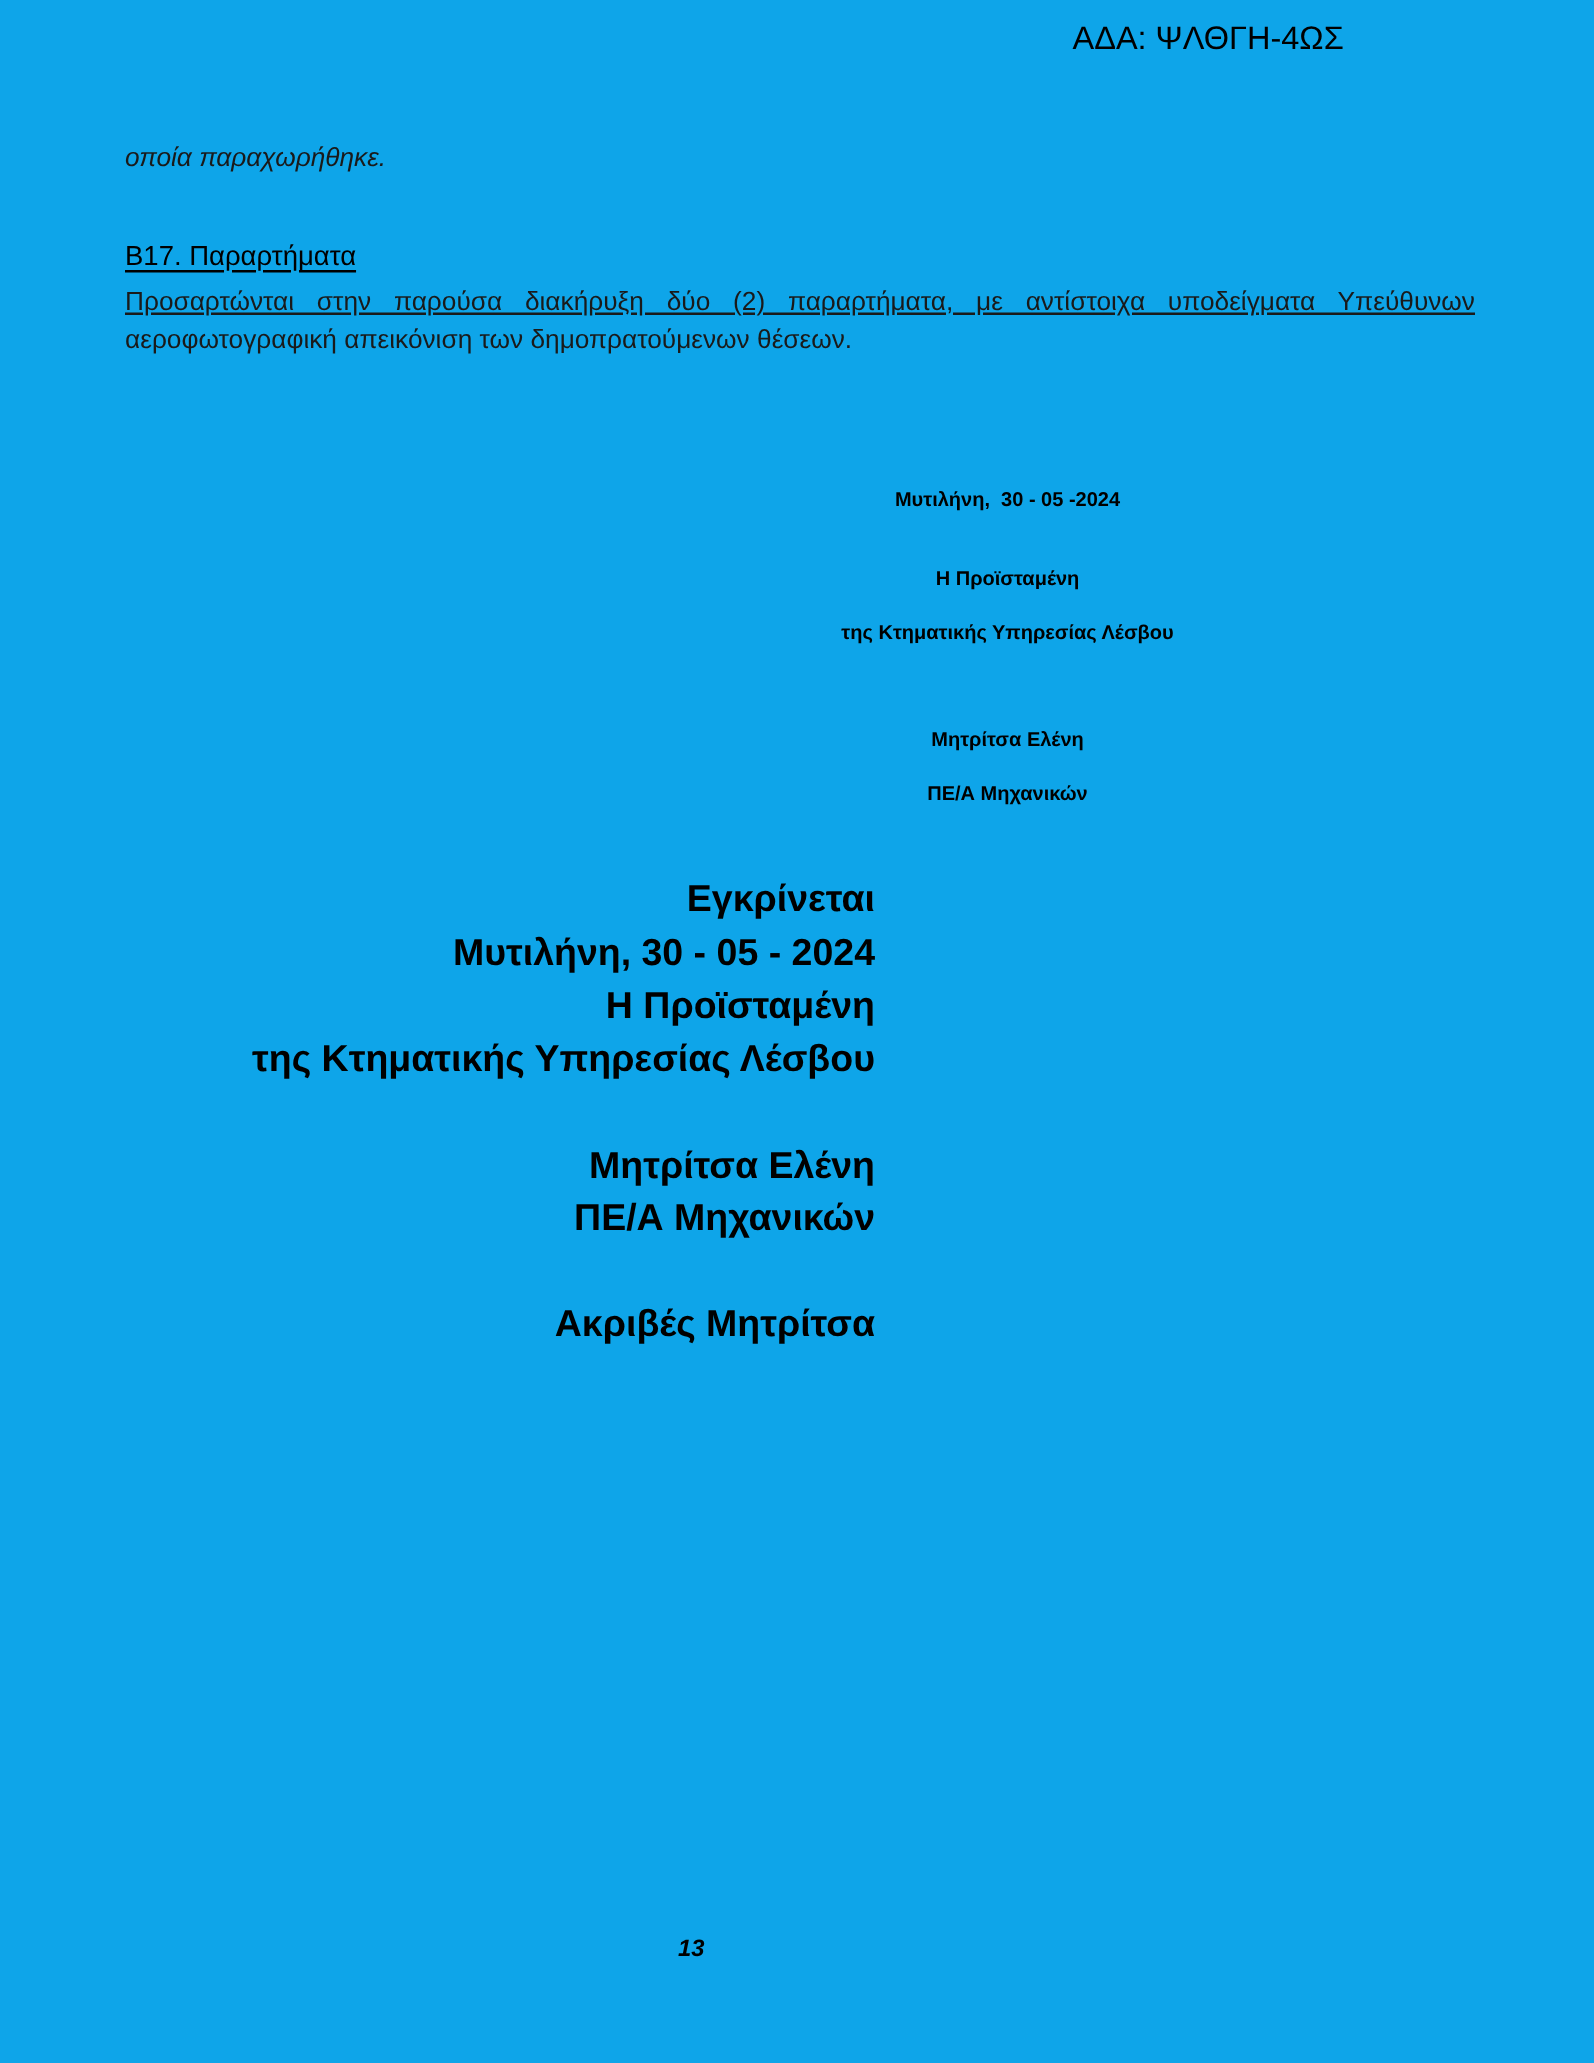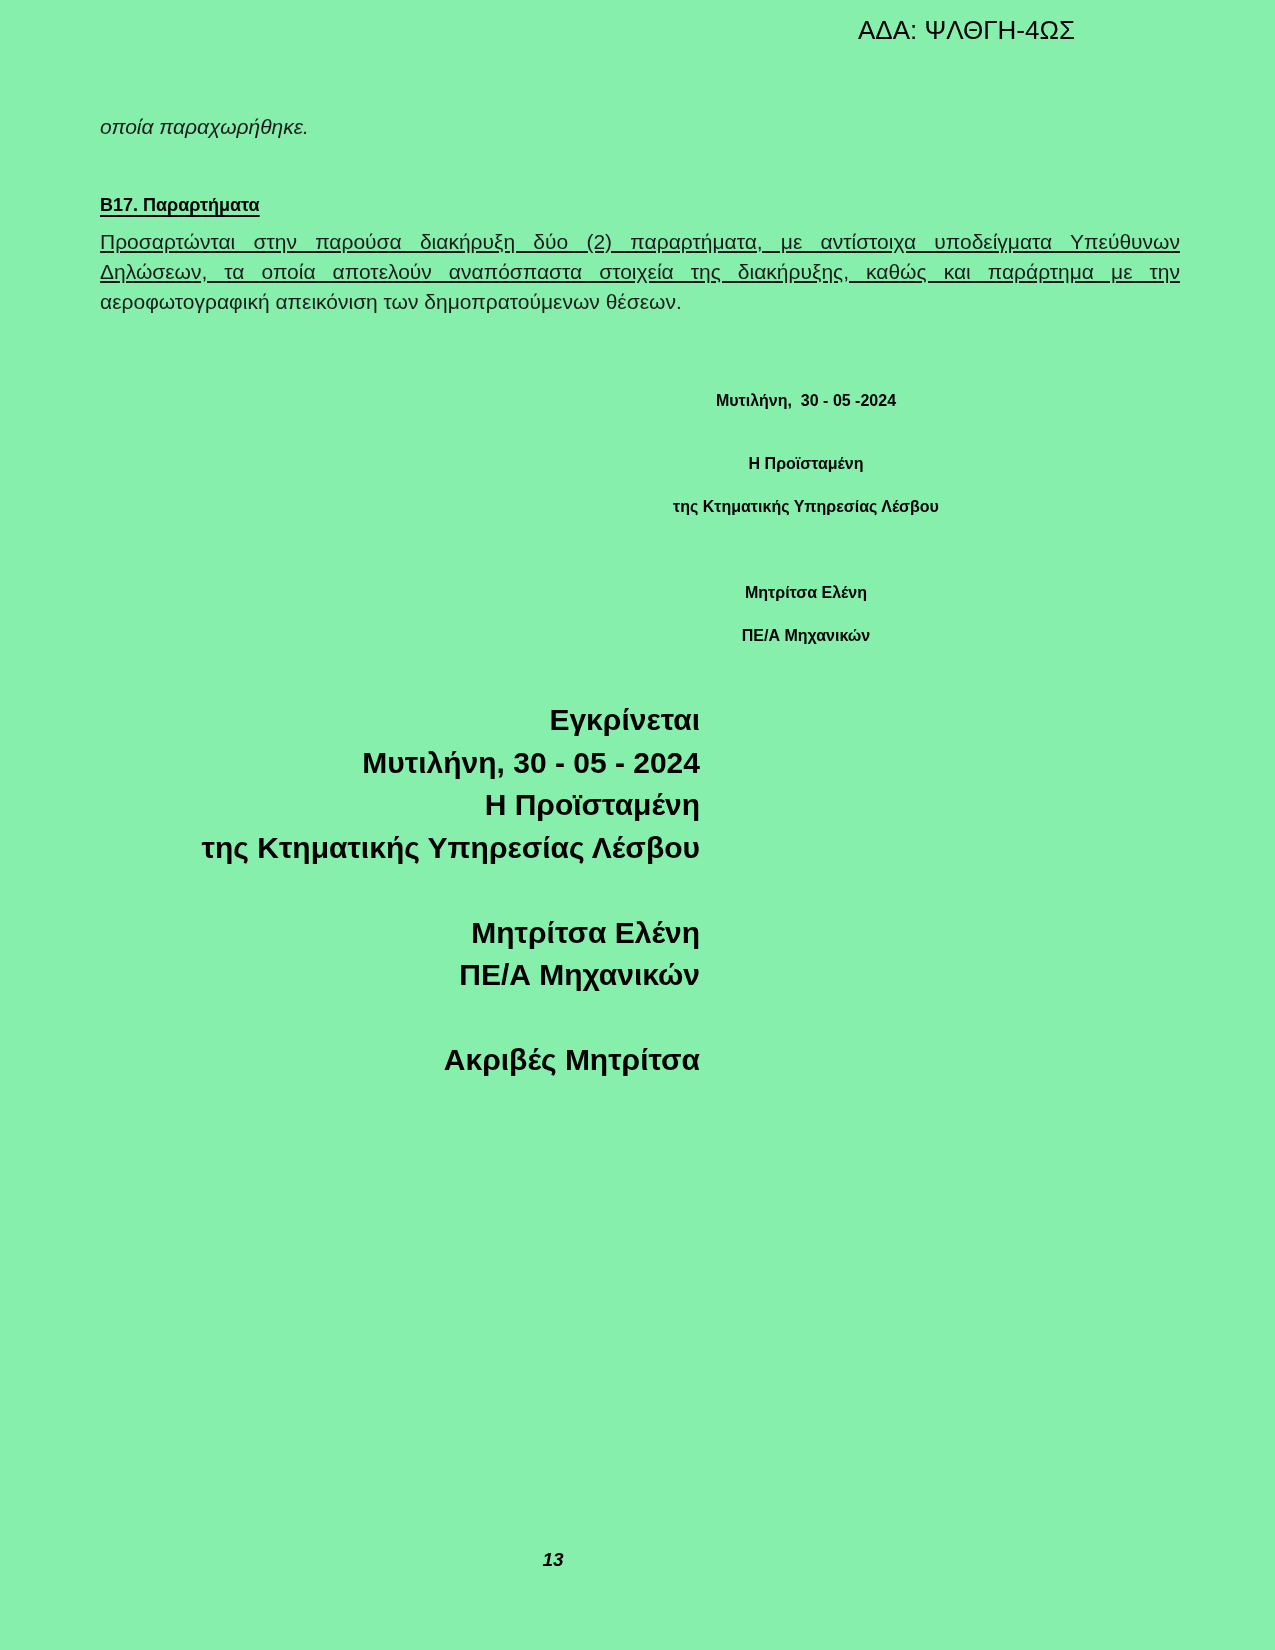--- a/index.html
+++ b/index.html
@@ -4,21 +4,21 @@
 <style>
   html, body {
     margin: 0;
     padding: 0;
     background: #ffffff;
   }
   .page {
     position: relative;
     width: 1275px;
     height: 1650px;
-    background: #86efac;
+    background: #0ea5e9;
     font-family: "Liberation Sans", "DejaVu Sans", sans-serif;
     color: #1a1a1a;
     overflow: hidden;
   }
   .ada {
     position: absolute;
     top: 15px;
     left: 858px;
     font-size: 26px;
     line-height: 30px;
@@ -31,23 +31,23 @@
     left: 100px;
     width: 1080px;
     font-size: 21px;
     line-height: 30px;
     font-style: italic;
   }
   .section-heading {
     position: absolute;
     top: 190px;
     left: 100px;
-    font-size: 18px;
+    font-size: 22px;
     line-height: 30px;
-    font-weight: bold;
+    font-weight: normal;
     color: #000000;
     text-decoration: underline;
     text-decoration-thickness: 2px;
     text-underline-offset: 4px;
   }
   .paragraph {
     position: absolute;
     top: 227px;
     left: 100px;
     width: 1080px;
@@ -113,21 +113,20 @@
 <div class="page">
 
   <div class="ada">ΑΔΑ: ΨΛΘΓΗ-4ΩΣ</div>
 
   <div class="intro-line">οποία παραχωρήθηκε.</div>
 
   <div class="section-heading">Β17. Παραρτήματα</div>
 
   <div class="paragraph">
     <div class="pline justify">Προσαρτώνται στην παρούσα διακήρυξη δύο (2) παραρτήματα, με αντίστοιχα υποδείγματα Υπεύθυνων</div>
-    <div class="pline justify">Δηλώσεων, τα οποία αποτελούν αναπόσπαστα στοιχεία της διακήρυξης, καθώς και παράρτημα με την</div>
     <div class="pline">αεροφωτογραφική απεικόνιση των δημοπρατούμενων θέσεων.</div>
   </div>
 
   <div class="sig-right">
     <div class="sline">Μυτιλήνη,  30 - 05 -2024</div>
     <div class="sline gap-small">Η Προϊσταμένη</div>
     <div class="sline">της Κτηματικής Υπηρεσίας Λέσβου</div>
     <div class="sline gap-line">Μητρίτσα Ελένη</div>
     <div class="sline">ΠΕ/Α Μηχανικών</div>
   </div>

